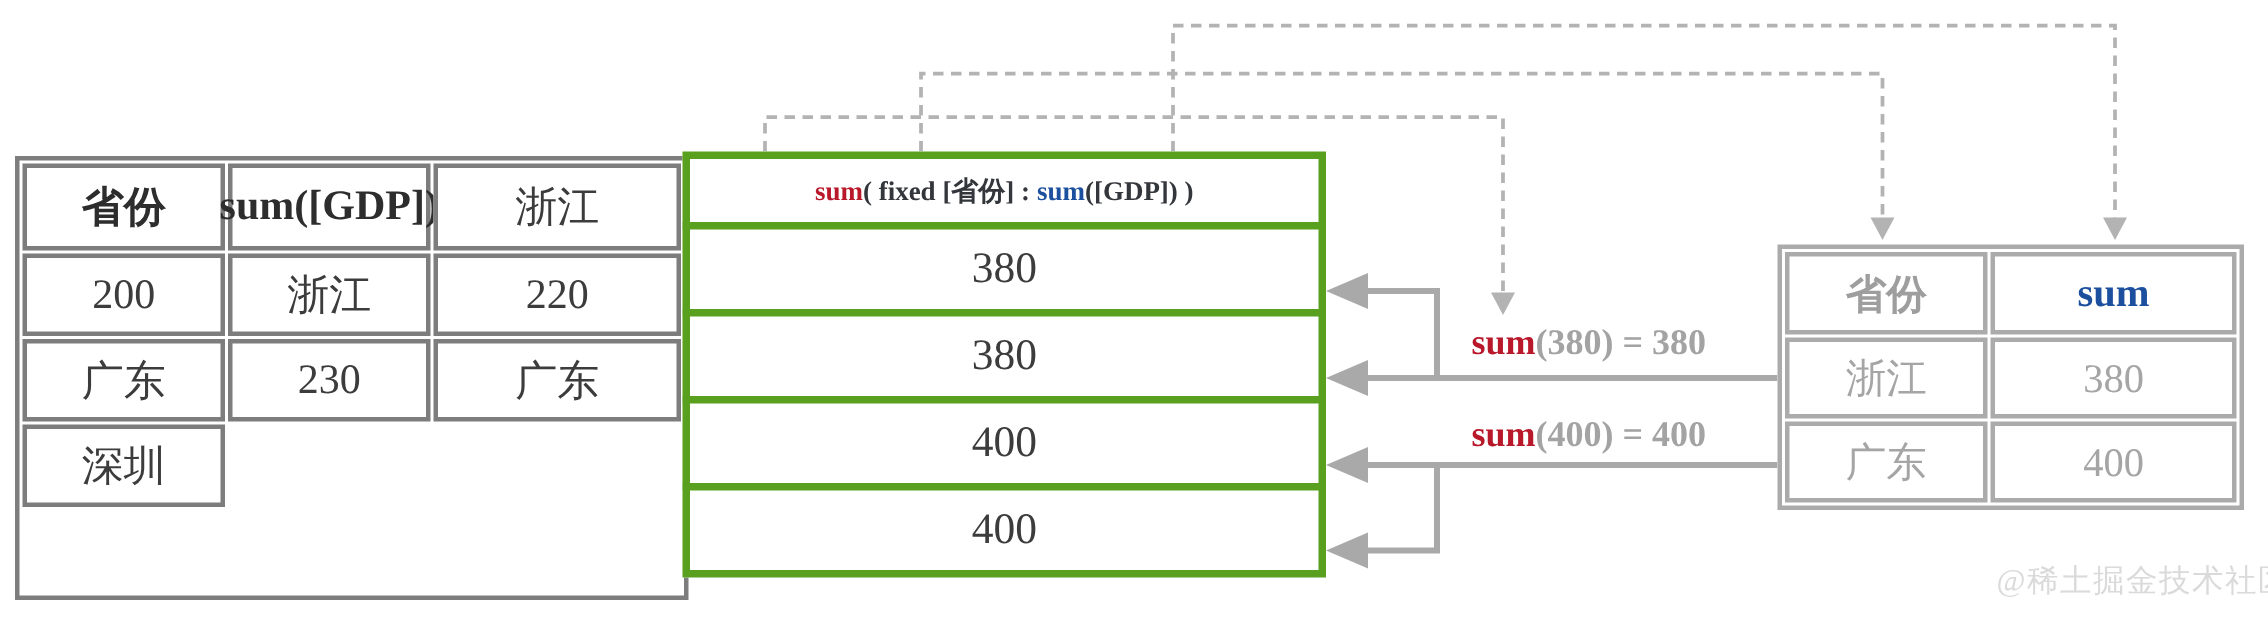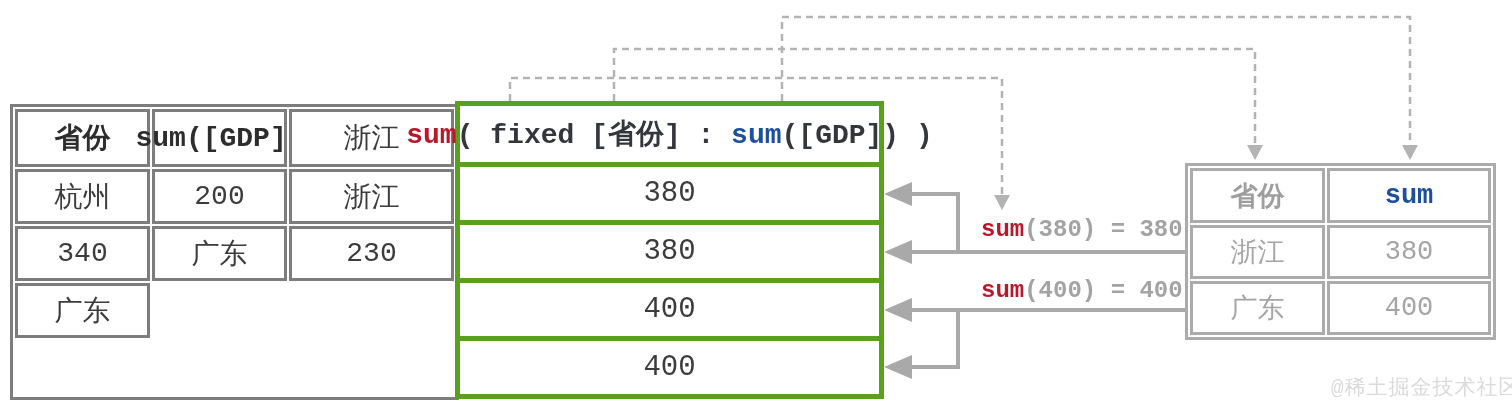--- a/index.html
+++ b/index.html
@@ -1,18 +1,18 @@
 <!DOCTYPE html>
 <html><head>
 <meta charset="utf-8">
 <style>
   html,body{margin:0;padding:0;background:#fff;}
   .canvas{
     position:relative;width:1512px;height:413px;background:#ffffff;overflow:hidden;
-    font-family:Liberation Mono, monospace;
+    font-family:Liberation Serif, serif;
   }
   .overlay{position:absolute;left:0;top:0;}
 
   
   .ltable{
     position:absolute;left:10px;top:104px;
     display:grid;grid-template-columns:135px 135px 165px;
     grid-template-rows:58px 55px 55px 55px 55px;
     gap:2px;padding:2px;border:3px solid #7d7d7d;background:#fff;
     box-sizing:content-box;
@@ -25,21 +25,21 @@
   .ltable .hcell{font-weight:700;color:#2d2d2d;}
 
   
   .greencol{position:absolute;left:455px;top:101px;width:429px;}
   .gcell{
     box-sizing:border-box;height:63px;margin-top:-5px;
     border:5px solid #58a01e;background:#fff;
     display:flex;align-items:center;justify-content:center;
     font-size:29px;color:#3c3c3c;white-space:nowrap;
   }
-  .ghead{height:66px;margin-top:0;font-size:28px;font-weight:600;color:#33363b;}
+  .ghead{height:52px;margin-top:0;font-size:18px;font-weight:600;color:#33363b;}
   .red{color:#b9182a;}
   .blue{color:#1c4f9d;}
 
   
   .calc{
     position:absolute;font-size:24px;font-weight:600;color:#a3a3a3;white-space:nowrap;
   }
   .calc1{left:981px;top:216px;}
   .calc2{left:981px;top:277px;}
 
@@ -91,30 +91,30 @@
       <polygon points="884,310 912,298 912,322"></polygon>
       <polygon points="884,367 912,355 912,379"></polygon>
     </g>
   </svg>
 
   <div class="ltable">
     <div class="cell hcell">省份</div>
     <div class="cell hcell">sum([GDP])</div>
 
     <div class="cell">浙江</div>
-    <div class="cell">杭州</div>
     <div class="cell">200</div>
 
     <div class="cell">浙江</div>
-    <div class="cell">340</div>
+    <div class="cell">220</div>
 
     <div class="cell">广东</div>
     <div class="cell">230</div>
 
     <div class="cell">广东</div>
+    <div class="cell">深圳</div>
   </div>
 
   <div class="greencol">
     <div class="gcell ghead">
       <div><span class="red">sum</span><span>( fixed [省份] : </span><span class="blue">sum</span><span>([GDP]) )</span></div>
     </div>
     <div class="gcell">380</div>
     <div class="gcell">380</div>
     <div class="gcell">400</div>
     <div class="gcell">400</div>

